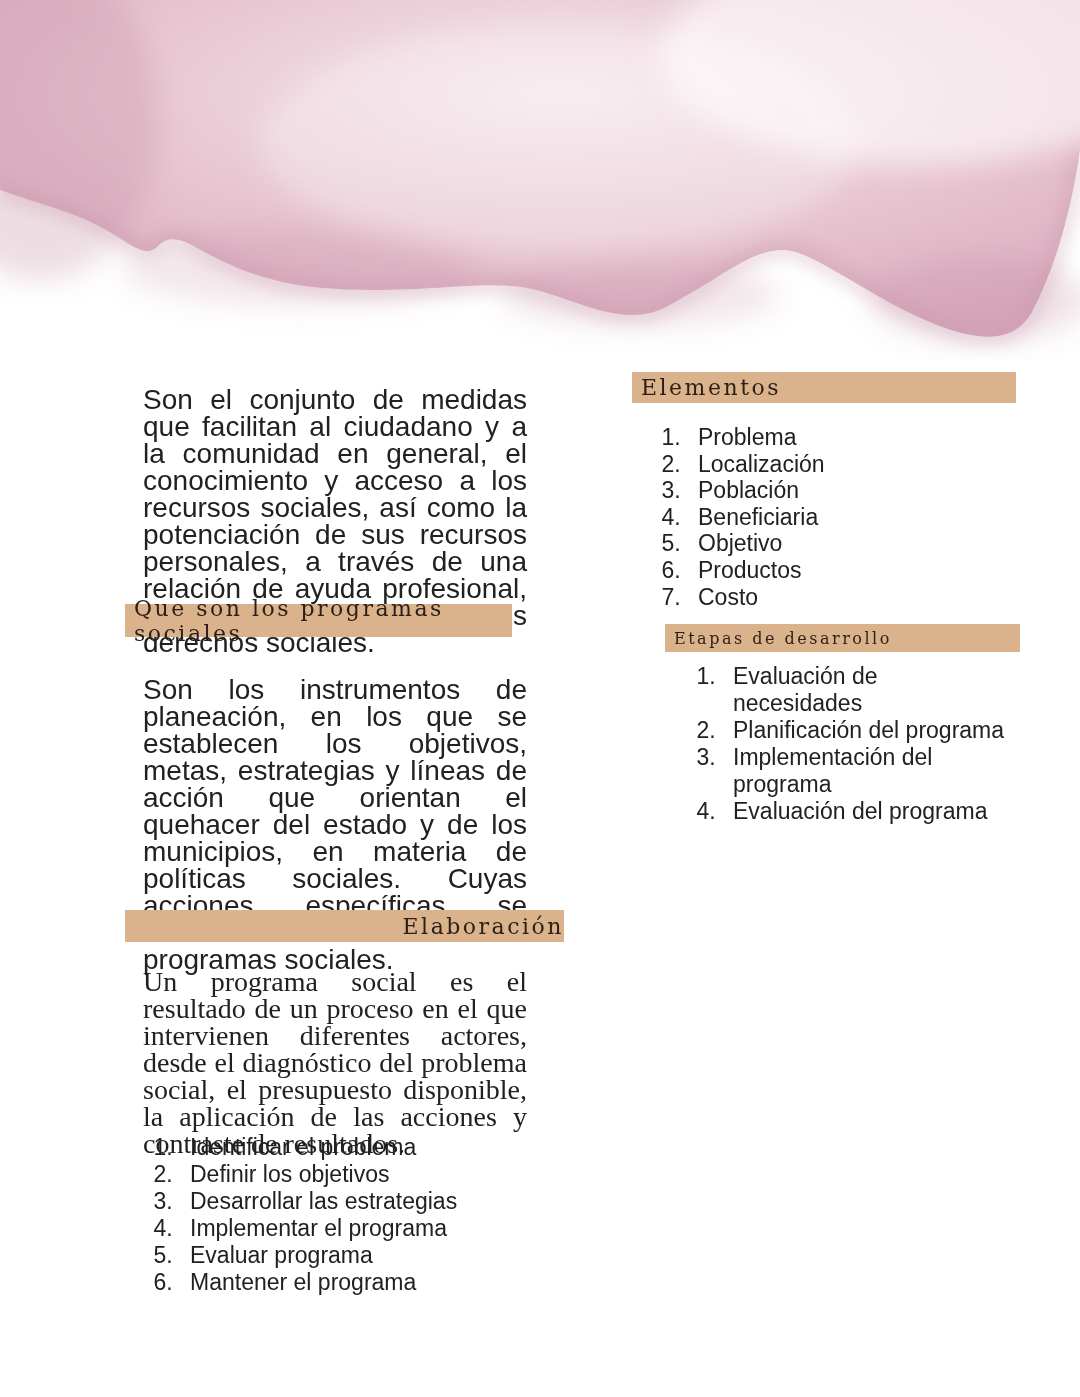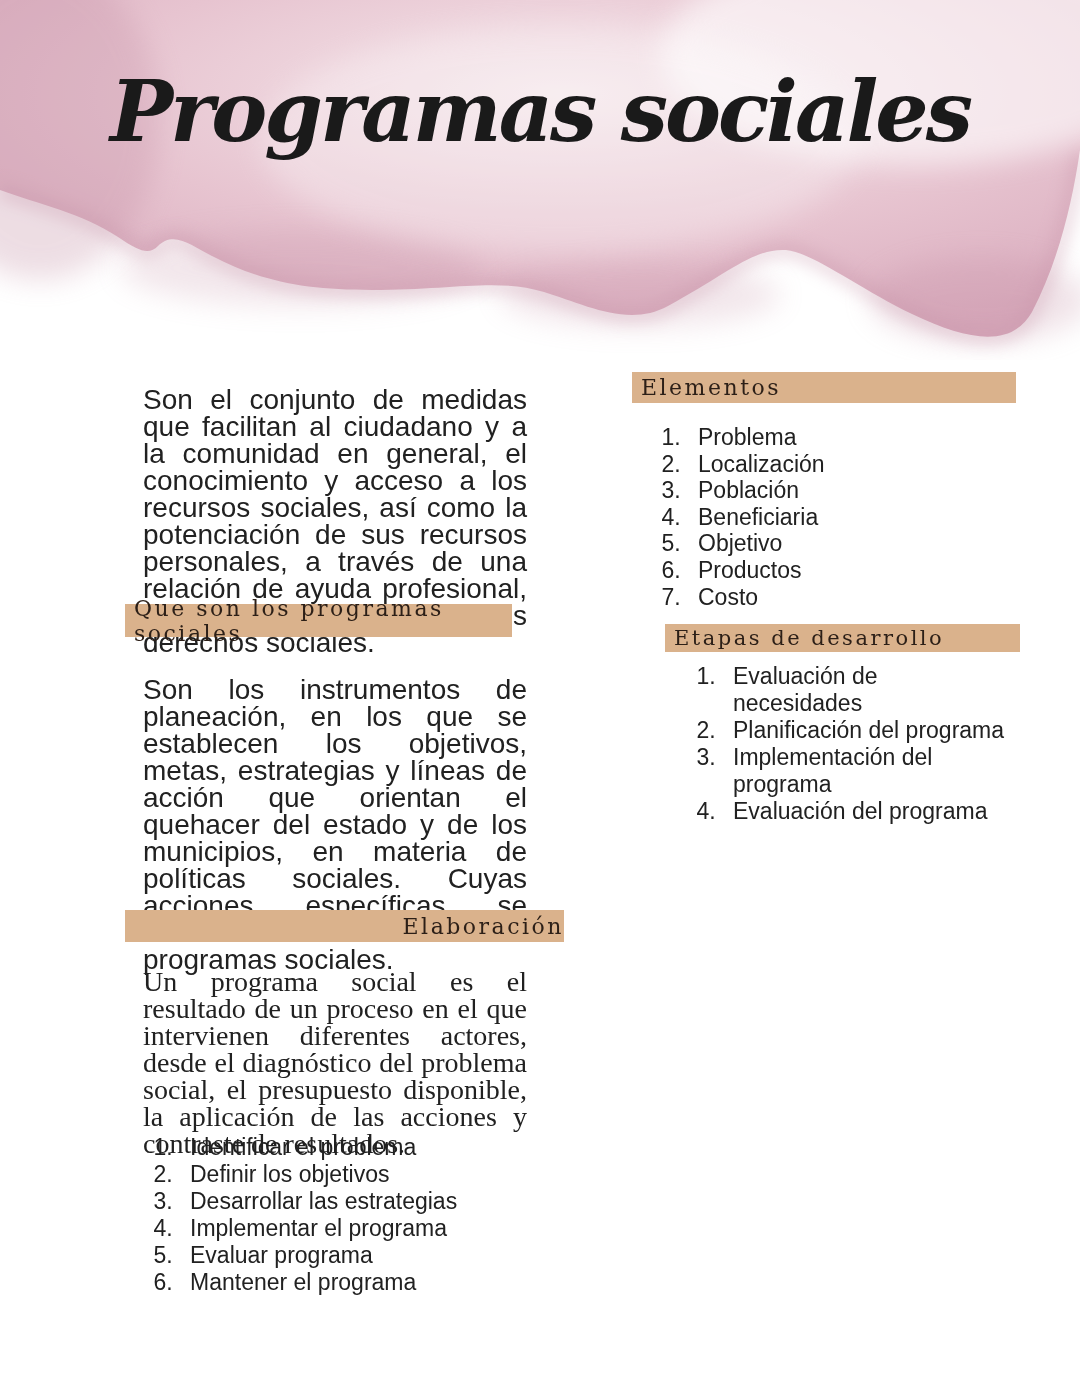--- a/index.html
+++ b/index.html
@@ -46,21 +46,21 @@
     font-family: "DejaVu Serif", serif;
     font-size: 22px;
     letter-spacing: 2.5px;
     display: flex;
     align-items: center;
     padding-left: 9px;
   }
   .bar-quesong   { left: 125px; top: 604px; width: 387px; height: 33px; justify-content: flex-end; }
   .bar-elab      { left: 125px; top: 910px; width: 439px; height: 32px; justify-content: flex-end; }
   .bar-elementos { left: 632px; top: 372px; width: 384px; height: 31px; }
-  .bar-etapas    { left: 665px; top: 624px; width: 355px; height: 28px; font-size: 21px; }
+  .bar-etapas    { left: 665px; top: 624px; width: 355px; height: 28px; font-size: 16px; }
   .body-text {
     position: absolute;
     margin: 16px;
     font-size: 28px;
     line-height: 27px;
     color: var(--body-color);
     text-align: justify;
   }
   .p-intro   { left: 127px; top: 370px; width: 384px; }
   .p-quesong { left: 127px; top: 660px; width: 384px; }
@@ -122,21 +122,20 @@
            C192,246 174,230 158,246
            C149,255 140,252 118,237
            C82,213 38,204 0,190" fill="none" stroke="#c591a6" stroke-width="15" opacity="0.33" filter="url(#blur8)"></path>
       <ellipse class="wc-shade" cx="40" cy="120" rx="120" ry="160" fill="#c591a6" opacity="0.30" filter="url(#blur14)"></ellipse>
       <ellipse class="wc-shade" cx="300" cy="268" rx="180" ry="38" fill="#c591a6" opacity="0.22" filter="url(#blur14)"></ellipse>
       <ellipse class="wc-shade" cx="640" cy="295" rx="140" ry="32" fill="#c591a6" opacity="0.22" filter="url(#blur14)"></ellipse>
       <ellipse class="wc-shade" cx="980" cy="300" rx="110" ry="42" fill="#c591a6" opacity="0.25" filter="url(#blur14)"></ellipse>
       <ellipse class="wc-light" cx="920" cy="55" rx="260" ry="110" fill="#ffffff" opacity="0.6" filter="url(#blur14)"></ellipse>
       <ellipse class="wc-light" cx="560" cy="140" rx="300" ry="115" fill="#ffffff" opacity="0.28" filter="url(#blur14)"></ellipse>
     </svg>
-    <h1 class="page-title">Programas sociales</h1>
   </div>
 
   <main>
 
     <p class="body-text p-intro">Son el conjunto de medidas que facilitan al ciudadano y a la comunidad en general, el conocimiento y acceso a los recursos sociales, así como la potenciación de sus recursos personales, a través de una relación de ayuda profesional, al objeto de garantizar sus derechos sociales.</p>
 
     <div class="bar bar-quesong">
       <span>Que son los programas sociales</span>
     </div>
     <p class="body-text p-quesong">Son los instrumentos de planeación, en los que se establecen los objetivos, metas, estrategias y líneas de acción que orientan el quehacer del estado y de los municipios, en materia de políticas sociales. Cuyas acciones específicas se instrumentan a través de programas sociales.</p>

